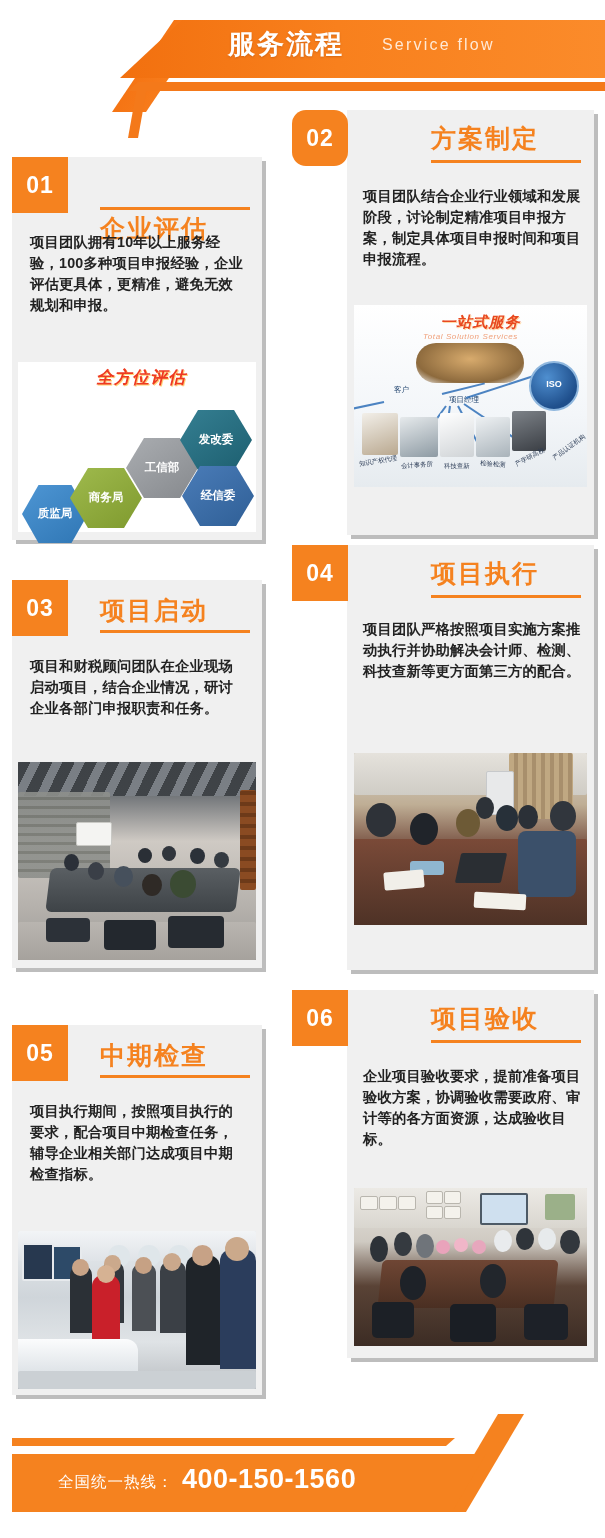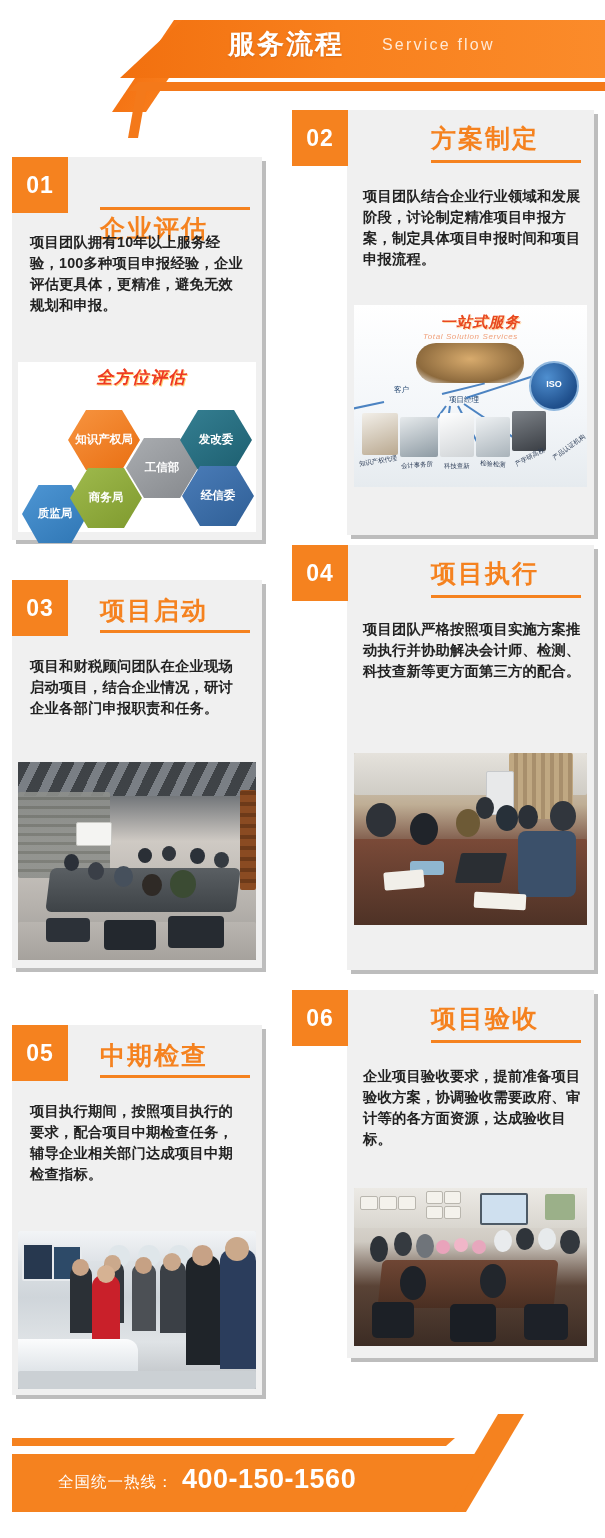--- a/index.html
+++ b/index.html
@@ -89,21 +89,21 @@
   .hextitle{
     position:absolute;left:78px;top:4px;
     font-size:17px;font-weight:bold;
     color:#ee3a22;letter-spacing:1px;
     text-shadow:1px 1px 0 #ffd27a;
     font-style:italic;
   }
 
   
   #card02{left:347px;top:110px;width:247px;height:425px;}
-  #card02 .badge{left:-55px;top:0;}
+  #card02 .badge{left:-55px;top:0;border-radius:14px;}
   #card02 .ctitle{left:84px;top:12px;}
   #card02 .crule{left:84px;top:50px;width:150px;}
   #card02 .cbody{left:16px;top:76px;width:218px;}
   #card02 .photo{left:7px;top:195px;width:233px;height:182px;}
 
   
   #card03{left:12px;top:580px;width:250px;height:388px;}
   #card03 .badge{left:0;top:0;}
   #card03 .ctitle{left:88px;top:14px;}
   #card03 .crule{left:88px;top:50px;width:150px;}
@@ -213,23 +213,20 @@
     <div class="shadow"></div>
     <div class="panel"></div>
     <div class="inner">
       <div class="ctitle">企业评估</div>
       <div class="crule"></div>
       <div class="cbody">项目团队拥有10年以上服务经验，100多种项目申报经验，企业评估更具体，更精准，避免无效规划和申报。</div>
 
       <div class="hexwrap">
         <div class="hextitle">全方位评估</div>
 
-        <div class="hex wide" style="left:50px;top:48px;background:linear-gradient(145deg,#f79440,#e96f12);">
-          <span>知识产权局</span>
-        </div>
         <div class="hex" style="left:4px;top:84px;background:linear-gradient(145deg,#4e96d4,#2f76b4);margin-top:39px;">
           <span>质监局</span>
         </div>
         <div class="hex wide" style="left:52px;top:106px;background:linear-gradient(145deg,#9fba4d,#7f9a2e);text-align:right;">
           <span>商务局</span>
         </div>
         <div class="hex wide" style="left:108px;top:76px;background:linear-gradient(145deg,#aaadb1,#86898d);">
           <span>工信部</span>
         </div>
         <div class="hex wide" style="left:162px;top:48px;background:linear-gradient(145deg,#357f92,#1d5f70);">

